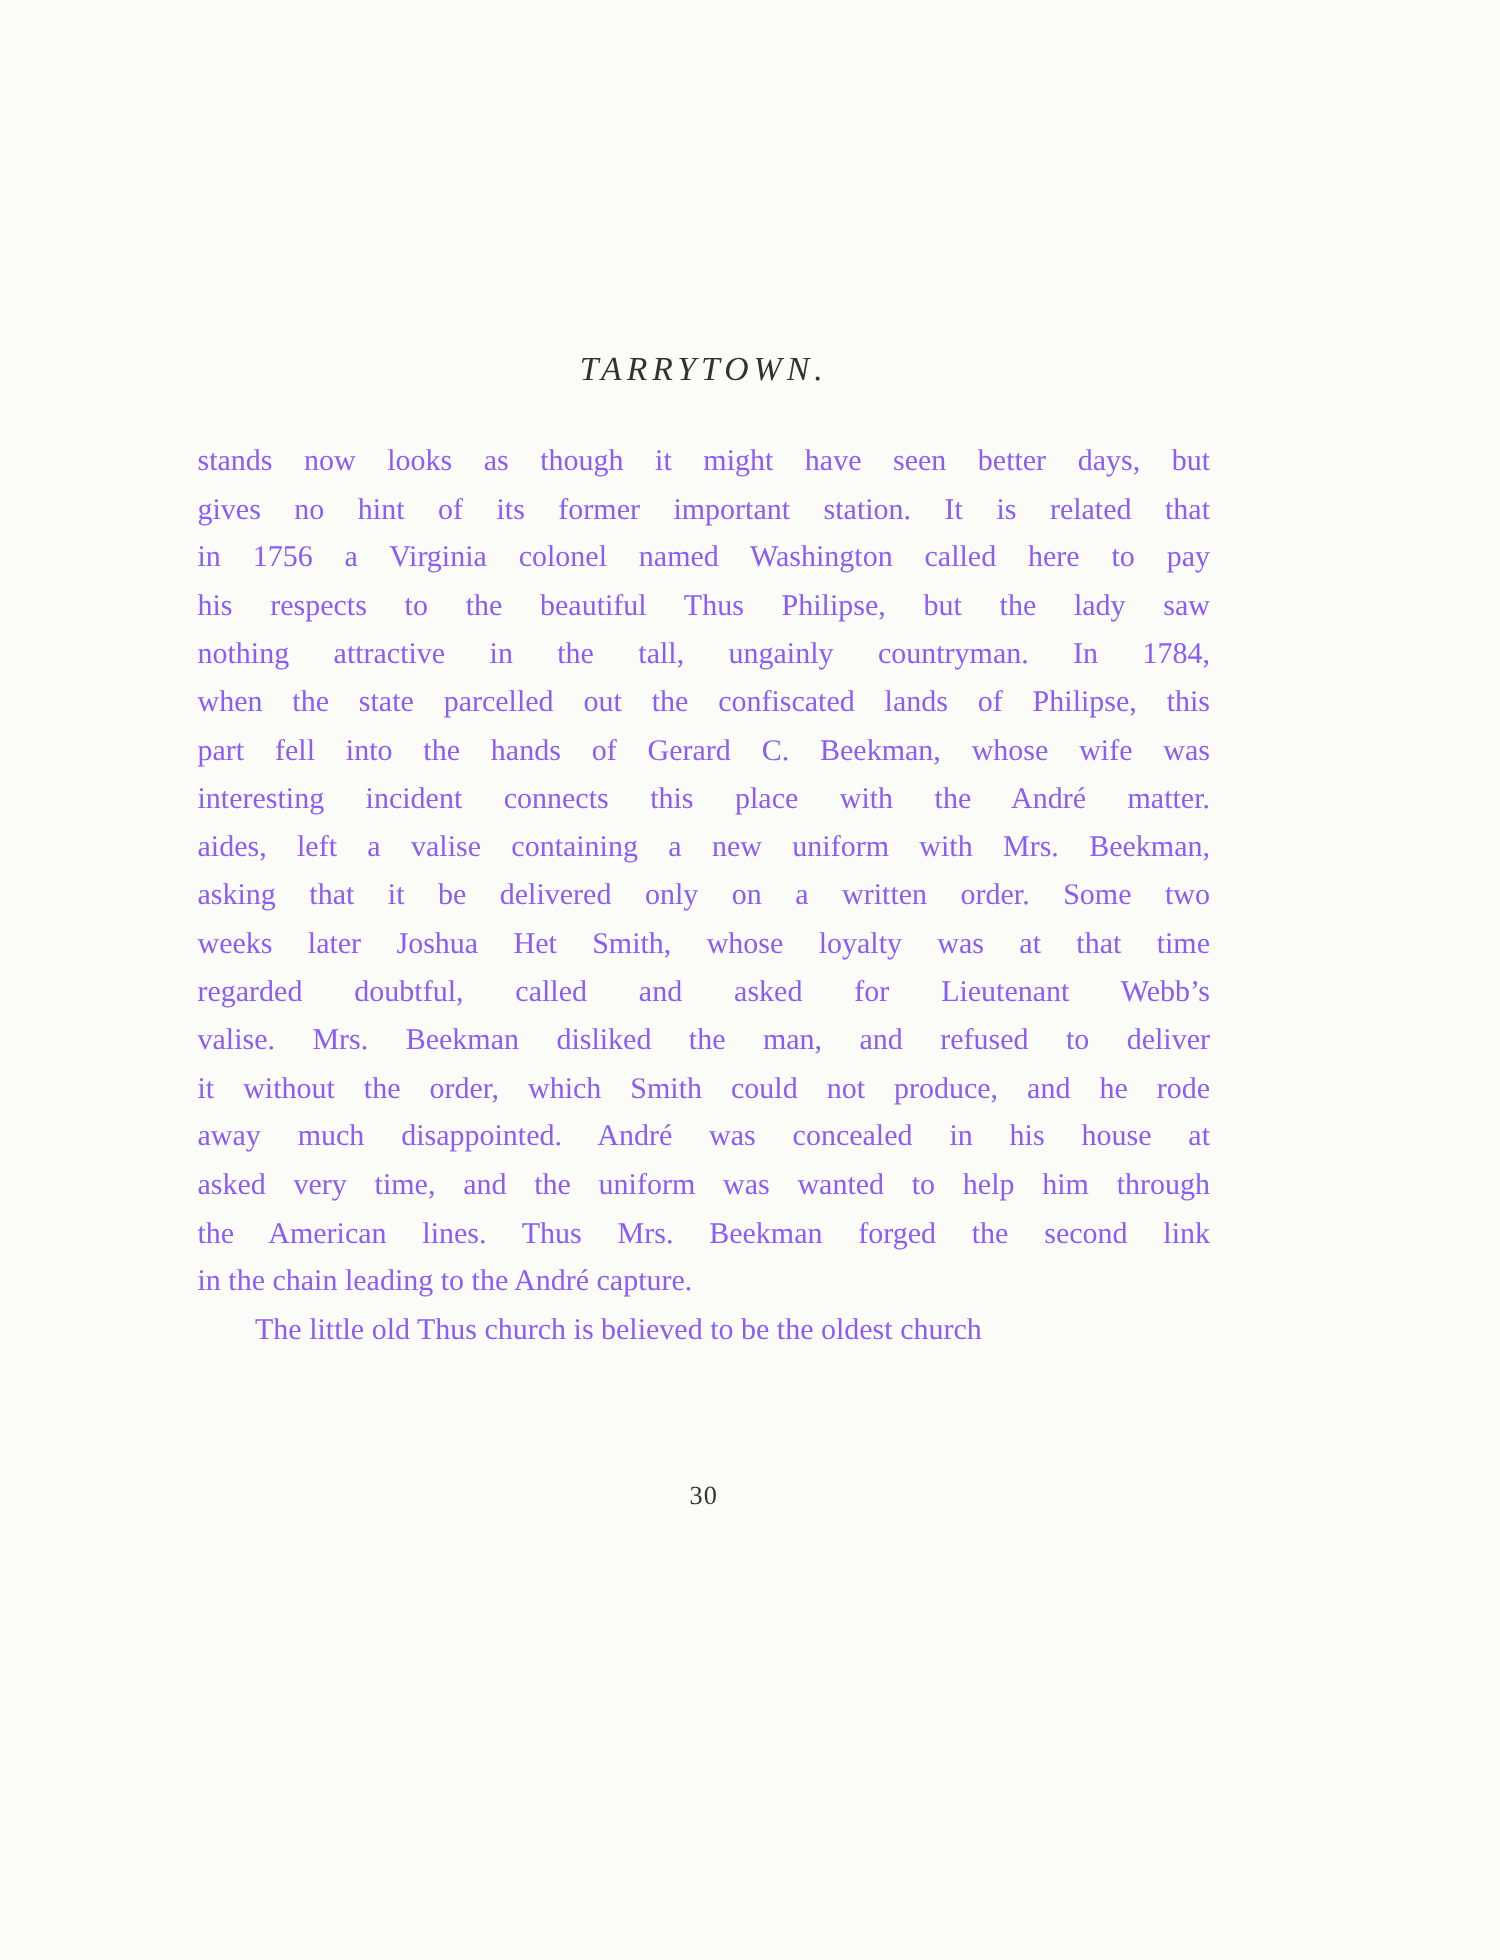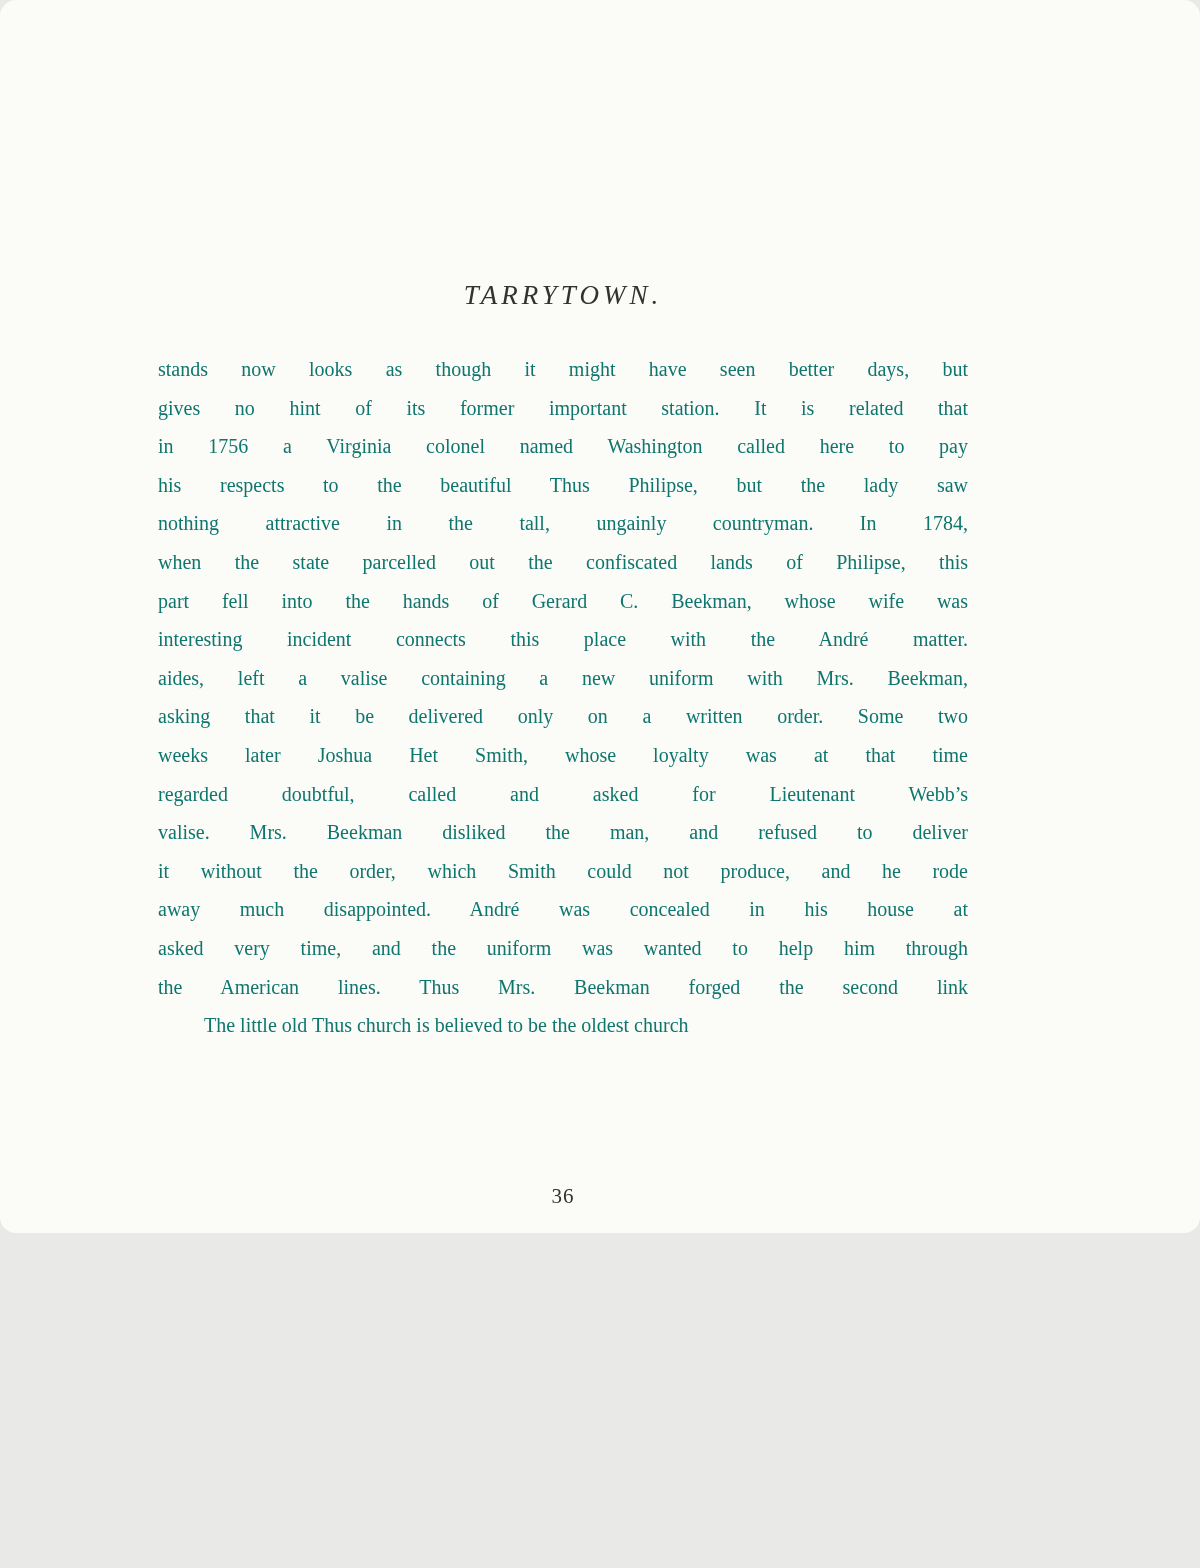--- a/index.html
+++ b/index.html
@@ -3,47 +3,46 @@
 <meta charset="utf-8">
 <style>
   html, body {
     margin: 0;
     padding: 0;
     background: #e9e9e7;
   }
   .page {
     position: relative;
     width: 1200px;
-    height: 1233px;
+    height: 1568px;
     margin: 0 auto;
     background: #fbfbf8;
     color: #2e2d2a;
     font-family: "Liberation Serif", "DejaVu Serif", serif;
     overflow: hidden;
-    border-radius: 16px;
   }
   .running-head {
     position: absolute;
     top: 280px;
     left: 158px;
     width: 810px;
     text-align: center;
     font-style: italic;
     font-size: 27px;
     letter-spacing: 4px;
     color: #33322f;
   }
   .body-text {
     position: absolute;
     top: 350px;
     left: 158px;
     width: 810px;
-    font-size: 20px;
+    font-size: 24px;
     line-height: 38.6px;
-    color: #0f766e;
+    color: #8b5cf6;
   }
   .line {
     white-space: normal;
     text-align: left;
   }
   .line.just {
     text-align: justify;
     text-align-last: justify;
   }
   .line.indent {
@@ -78,18 +77,19 @@
     <div class="line just">interesting incident connects this place with the André matter.</div>
     <div class="line just">aides, left  a valise containing a new uniform with Mrs. Beekman,</div>
     <div class="line just">asking that it be delivered only on a written order.  Some two</div>
     <div class="line just">weeks later Joshua Het Smith, whose loyalty was at that time</div>
     <div class="line just">regarded doubtful, called and asked for Lieutenant Webb’s</div>
     <div class="line just">valise.  Mrs. Beekman disliked the man, and refused to deliver</div>
     <div class="line just">it without the order, which Smith could not produce, and he rode</div>
     <div class="line just">away much disappointed.  André was concealed in his house at</div>
     <div class="line just">asked very time, and the uniform was wanted to help him through</div>
     <div class="line just">the American lines.  Thus Mrs. Beekman forged the second link</div>
+    <div class="line">in the chain leading to the André capture.</div>
     <div class="line indent">The little old Thus church is believed to be the oldest church</div>
   </div>
 
-  <div class="page-number">36</div>
+  <div class="page-number">30</div>
 
 </div>
 
 </body></html>

